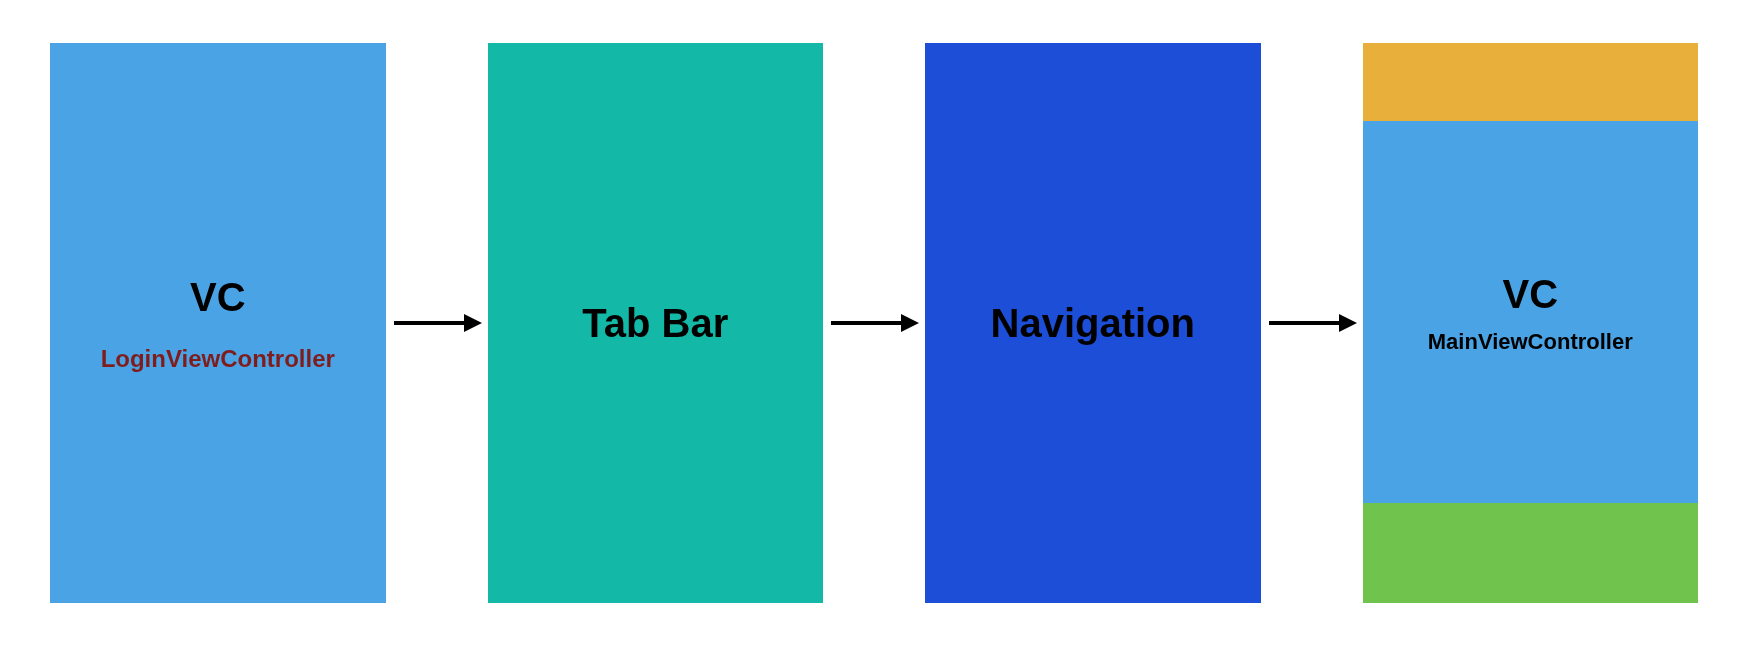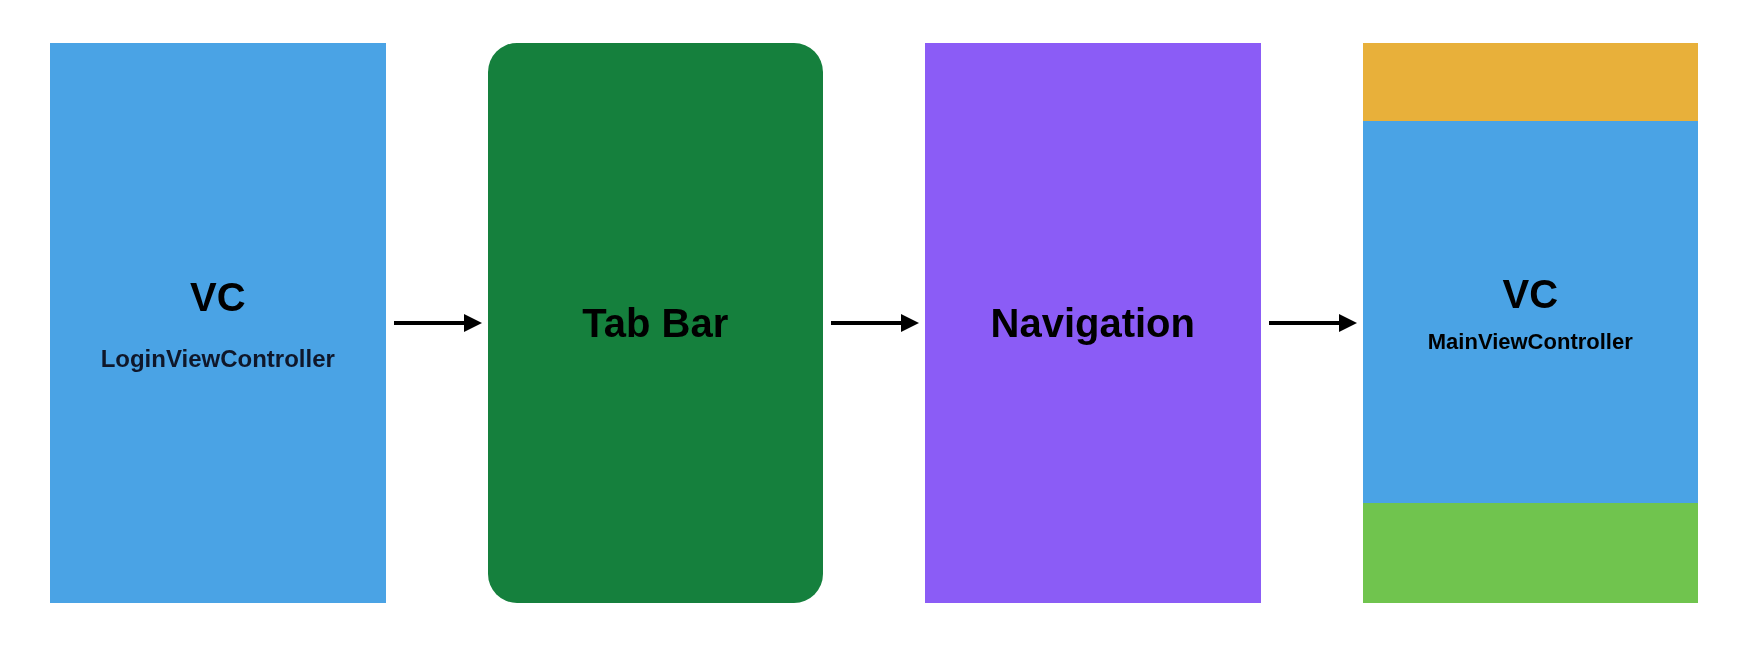--- a/index.html
+++ b/index.html
@@ -26,25 +26,24 @@
       display: flex;
       flex-direction: column;
       align-items: center;
       justify-content: center;
       text-align: left;
     }
     .box-blue {
       background: #4aa3e5;
     }
     .box-green {
-      background: #15803d;
-      border-radius: 29px;
+      background: #14b8a6;
     }
     .box-orange {
-      background: #8b5cf6;
+      background: #1d4ed8;
     }
     .box-composite {
       display: flex;
       flex-direction: column;
       background: #4aa3e5;
     }
     .composite-top {
       background: #e8b03a;
       height: 78px;
       width: 100%;
@@ -65,21 +64,21 @@
     }
     .title {
       font-size: 40px;
       font-weight: 600;
       color: #000;
       line-height: 1.2;
     }
     .subtitle {
       font-size: 24px;
       font-weight: 600;
-      color: #0f172a;
+      color: #7f1d1d;
       margin-top: 24px;
     }
     .subtitle-small {
       font-size: 22px;
       font-weight: 600;
       color: #000;
       margin-top: 11px;
     }
     .arrow {
       width: 90px;

